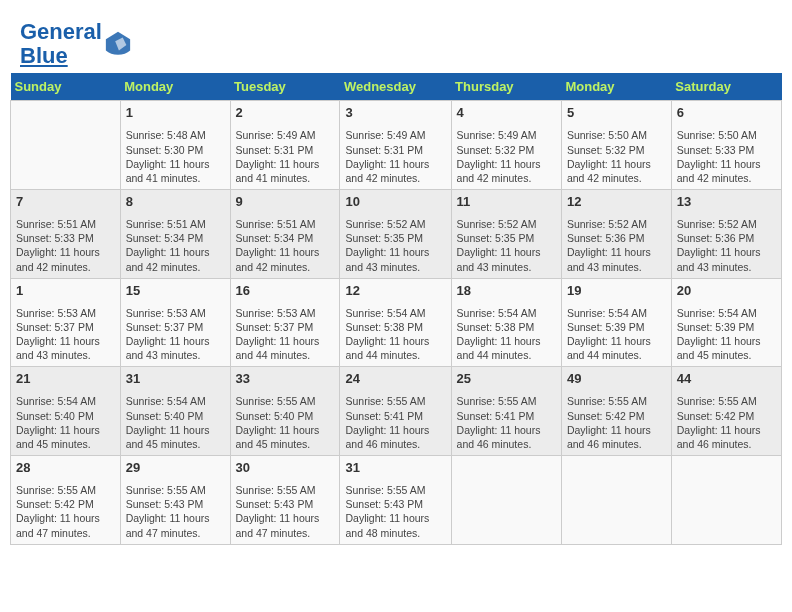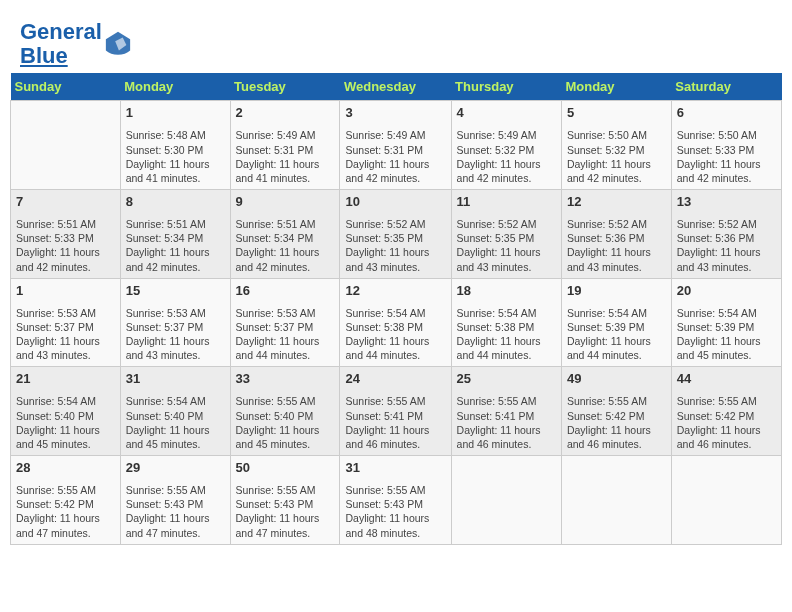--- a/index.html
+++ b/index.html
@@ -329,21 +329,21 @@
 and 47 minutes.</div>
         </td>
         <td>
           <span class="day-num">29</span>
           <div class="day-detail" style="white-space: pre-line;">Sunrise: 5:55 AM
 Sunset: 5:43 PM
 Daylight: 11 hours
 and 47 minutes.</div>
         </td>
         <td>
-          <span class="day-num">50</span>
+          <span class="day-num">30</span>
           <div class="day-detail" style="white-space: pre-line;">Sunrise: 5:55 AM
 Sunset: 5:43 PM
 Daylight: 11 hours
 and 47 minutes.</div>
         </td>
         <td>
           <span class="day-num">31</span>
           <div class="day-detail" style="white-space: pre-line;">Sunrise: 5:55 AM
 Sunset: 5:43 PM
 Daylight: 11 hours

